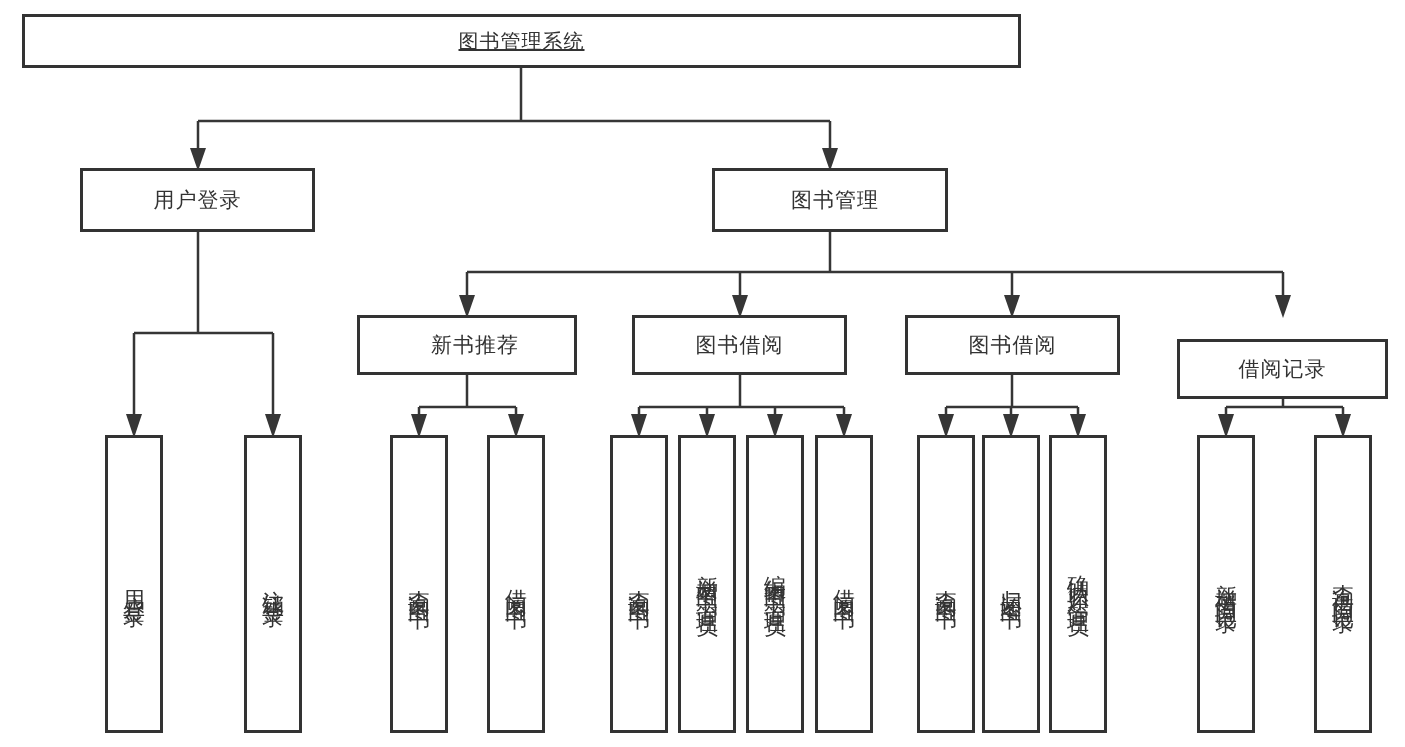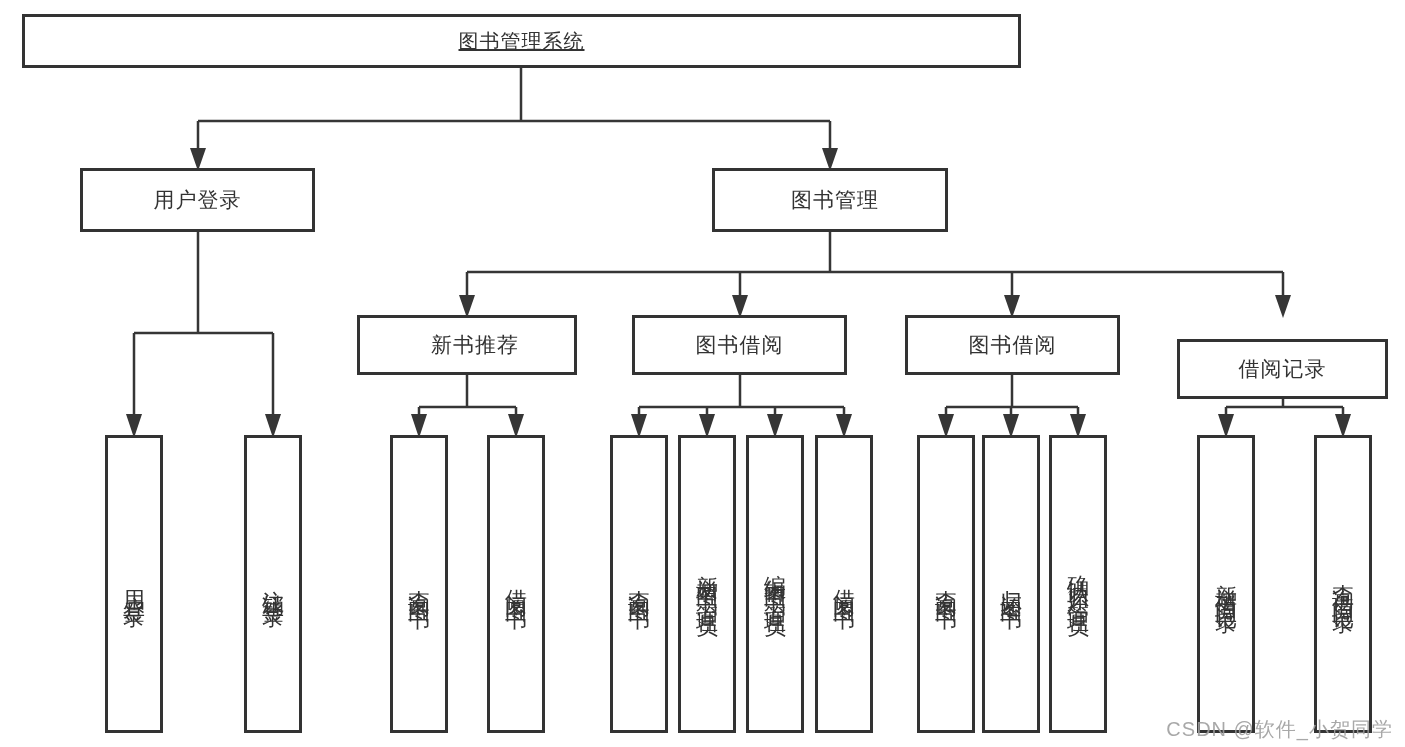--- a/index.html
+++ b/index.html
@@ -123,15 +123,14 @@
   <div class="box leaf" style="left:746px; top:435px; width:58px; height:298px;">编辑图书（管理员）</div>
   <div class="box leaf" style="left:815px; top:435px; width:58px; height:298px;">借阅图书</div>
 
   <div class="box leaf" style="left:917px; top:435px; width:58px; height:298px;">查询图书</div>
   <div class="box leaf" style="left:982px; top:435px; width:58px; height:298px;">归还图书</div>
   <div class="box leaf" style="left:1049px; top:435px; width:58px; height:298px;">确认归还（管理员）</div>
 
   <div class="box leaf" style="left:1197px; top:435px; width:58px; height:298px;">新增借阅记录</div>
   <div class="box leaf" style="left:1314px; top:435px; width:58px; height:298px;">查询借阅记录</div>
 
-  <div class="watermark">CSDN @软件_小贺同学</div>
 
 </div>
 
 </body></html>

